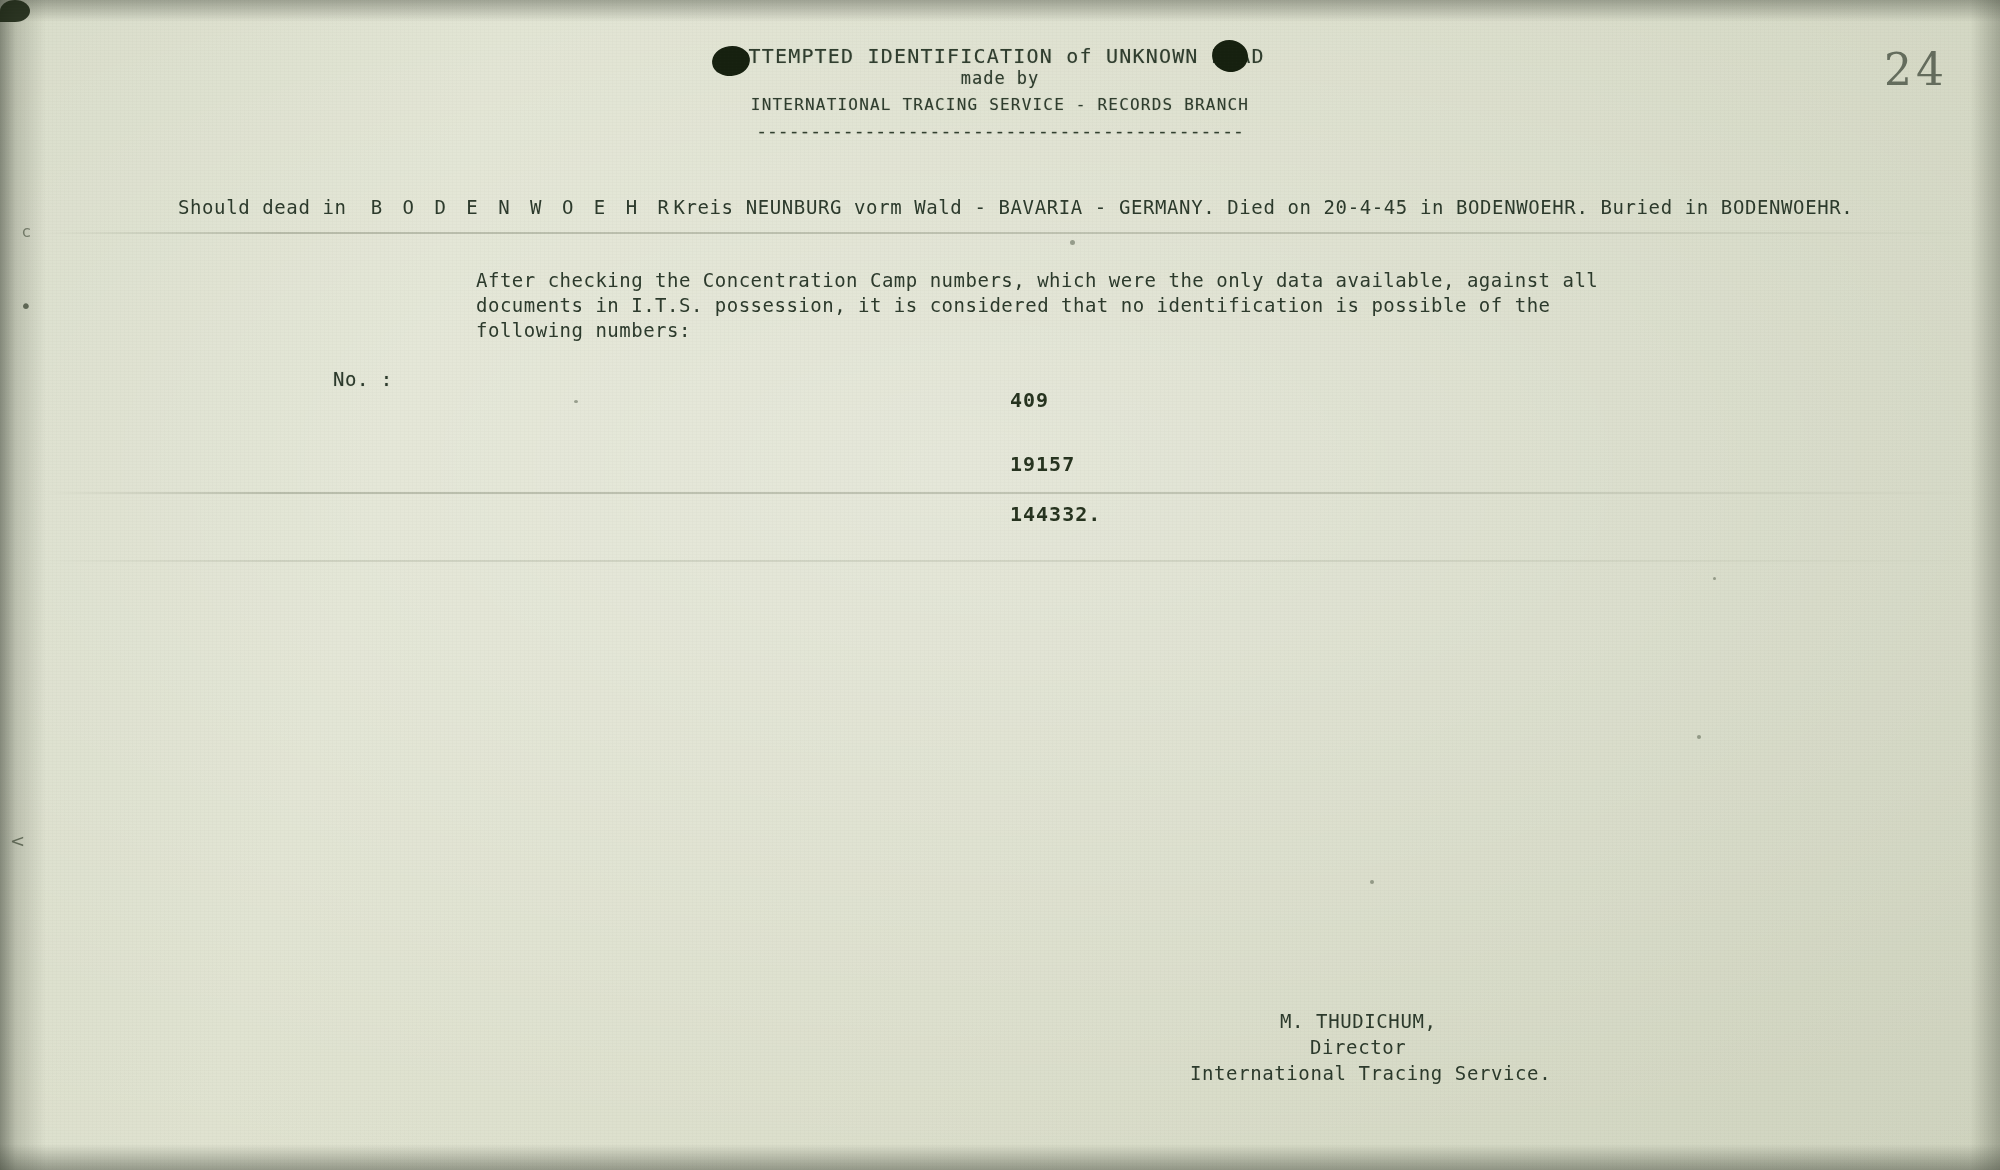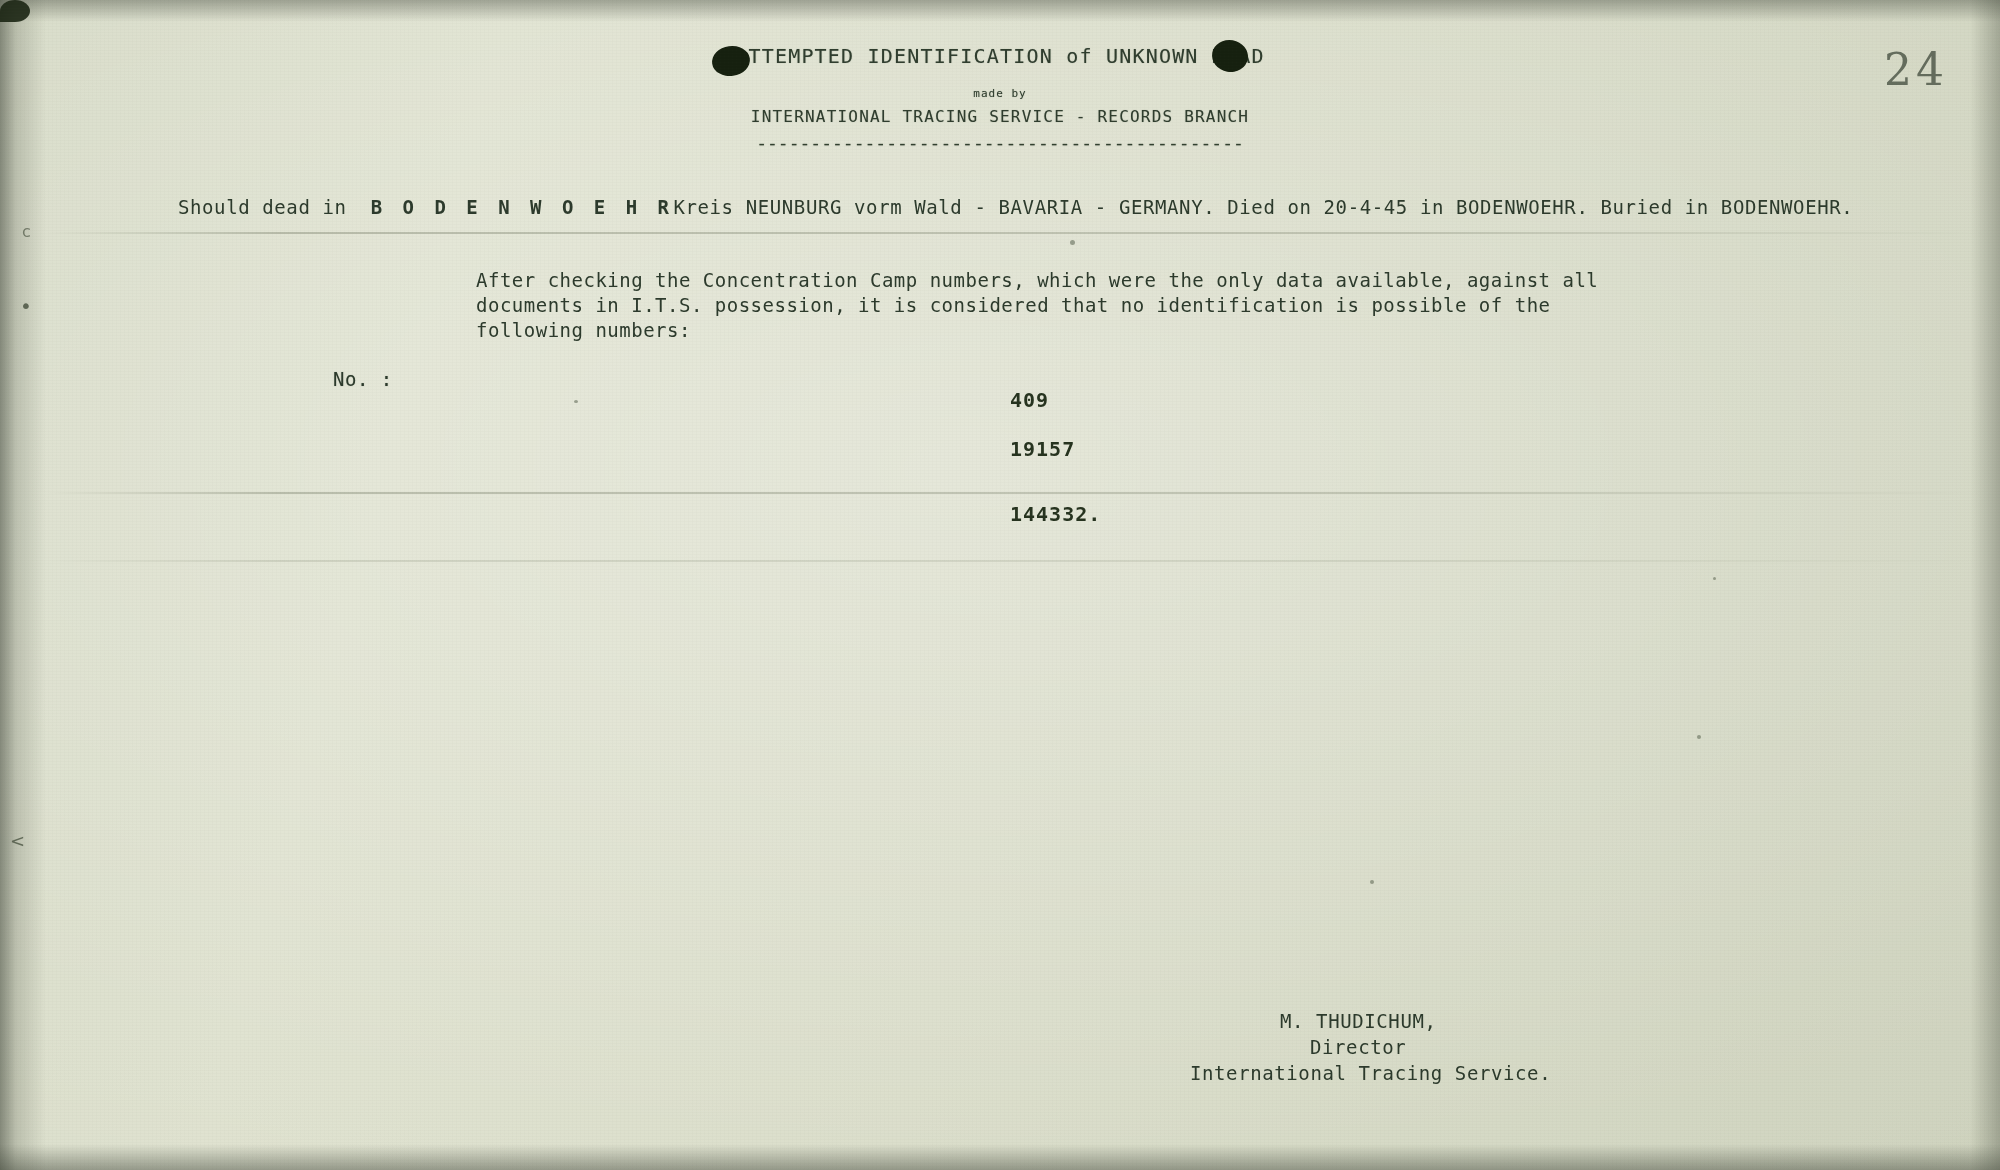--- a/index.html
+++ b/index.html
@@ -80,21 +80,21 @@
     position: absolute;
     left: 0; top: 44px;
     width: 2000px;
     text-align: center;
     color: #2f3d2e;
     font-family: "DejaVu Sans Mono", monospace;
     letter-spacing: 1.2px;
     text-shadow: 0 0 1px rgba(44,58,44,0.35);
   }
   #header-line1 { font-size: 20px; }
-  #header-line2 { font-size: 11px; margin-top: 19px; letter-spacing: 1px; }
+  #header-line2 { font-size: 17px; margin-top: 0; letter-spacing: 1px; }
   #header-line3 { font-size: 16px; margin-top: 7px; }
   #header-rule {
     margin: 6px auto 0 auto;
     width: 640px;
     font-size: 18px;
     letter-spacing: 0px;
     color: #32402f;
     overflow: hidden;
     white-space: nowrap;
   }
@@ -124,21 +124,21 @@
     position: absolute;
     left: 178px; top: 196px;
     font-size: 19px;
     color: #2c3a2c;
     white-space: pre;
     letter-spacing: .6px;
   }
   #line-unknown .label { letter-spacing: .6px; }
   #line-unknown .place {
     letter-spacing: 4.5px;
-    font-weight: bold;
+    font-weight: normal;
   }
   #line-unknown .rest {
     letter-spacing: .6px;
     margin-top: 24px;
   }
   
   #dotted-rule {
     position: absolute;
     left: 370px; top: 218px;
     width: 1550px;
@@ -164,21 +164,21 @@
 
   .camp-number {
     position: absolute;
     left: 1010px;
     font-size: 20px;
     font-weight: bold;
     color: #26331f;
     letter-spacing: 1px;
   }
   #num0 { top: 388px; }
-  #num1 { top: 437px; }
+  #num1 { top: 452px; }
   #num2 { top: 502px; }
 
   #para-should { left: 474px; top: 883px; }
 
   
   #sign-block {
     position: absolute;
     left: 1190px;
     top: 1008px;
     width: 520px;

